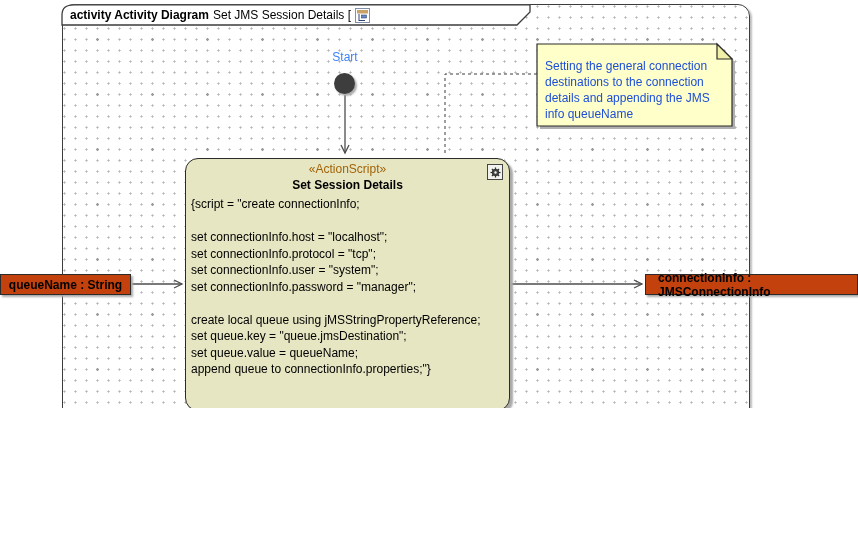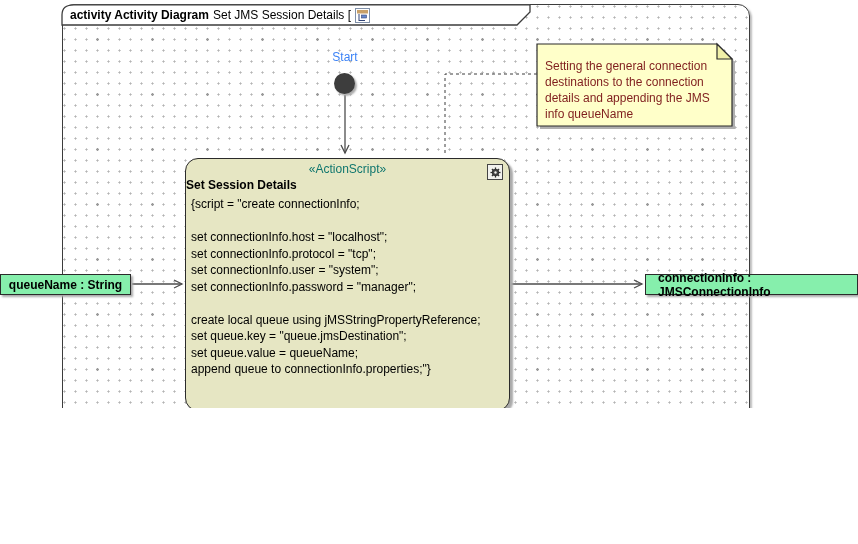--- a/index.html
+++ b/index.html
@@ -29,35 +29,35 @@
   .frame-title .kw { font-weight:bold; }
   .dgm-icon { display:inline-block; width:15px; height:15px; }
 
   
   .action-node {
     position:absolute; left:185px; top:158px; width:325px; height:253px; z-index:3;
     background:#e6e6c3; border:1.4px solid #2b2b2b; border-radius:13px;
     box-shadow:3px 3px 2px #aaaaaa;
   }
   .action-stereotype { position:absolute; left:0; top:3px; width:100%; text-align:center;
-    color:#0f766e; font-size:12px; }
-  .action-name { position:absolute; left:0; top:19px; width:100%; text-align:left;
+    color:#a16207; font-size:12px; }
+  .action-name { position:absolute; left:0; top:19px; width:100%; text-align:center;
     color:#000; font-size:12px; font-weight:bold; }
   .script-block { position:absolute; left:5px; top:37px; right:3px; }
   .script-line { font-size:12px; line-height:16.5px; min-height:16.5px; color:#000; white-space:pre; }
   .behavior-icon {
     position:absolute; right:6px; top:5px; width:16px; height:16px;
     border:1px solid #444; background:#f2f2ee;
     display:flex; align-items:center; justify-content:center;
   }
 
   
   .pin {
     position:absolute; height:21px; z-index:4;
-    background:#86efac; border:1.2px solid #2b2b2b;
+    background:#c2410c; border:1.2px solid #2b2b2b;
     display:flex; align-items:center; justify-content:center;
     font-size:12px; font-weight:bold; color:#000;
     box-shadow:2px 2px 2px #aaaaaa;
   }
   .pin-input  { left:0px;  top:274px; width:131px; }
   .pin-output { left:645px; top:274px; width:213px;padding-left:12px; }
 
   
   .start-node {
     position:absolute; left:334px; top:73px; width:21px; height:21px; z-index:3;
@@ -69,21 +69,21 @@
     display:flex; align-items:center; justify-content:center;
     box-shadow:2px 2px 2px #aaaaaa;
   }
   .end-dot { width:11px; height:11px; background:#3d3d3d; border-radius:50%; }
   .node-label { position:absolute; width:60px; text-align:center; font-size:12px; color:#3b82f6; z-index:3; }
   .start-label { left:315px; top:50px; }
   .end-label   { left:316px; top:504px; }
 
   
   .note-text { position:absolute; left:545px; top:58px; width:184px; z-index:3; }
-  .note-line { font-size:12px; line-height:16px; min-height:16px; color:#7f1d1d; }
+  .note-line { font-size:12px; line-height:16px; min-height:16px; color:#1d4ed8; }
 </style>
 </head>
 <body>
 
 <div class="canvas">
 
   <div class="frame"></div>
 
   <svg class="overlay" viewBox="0 0 858 544">
     <defs>

